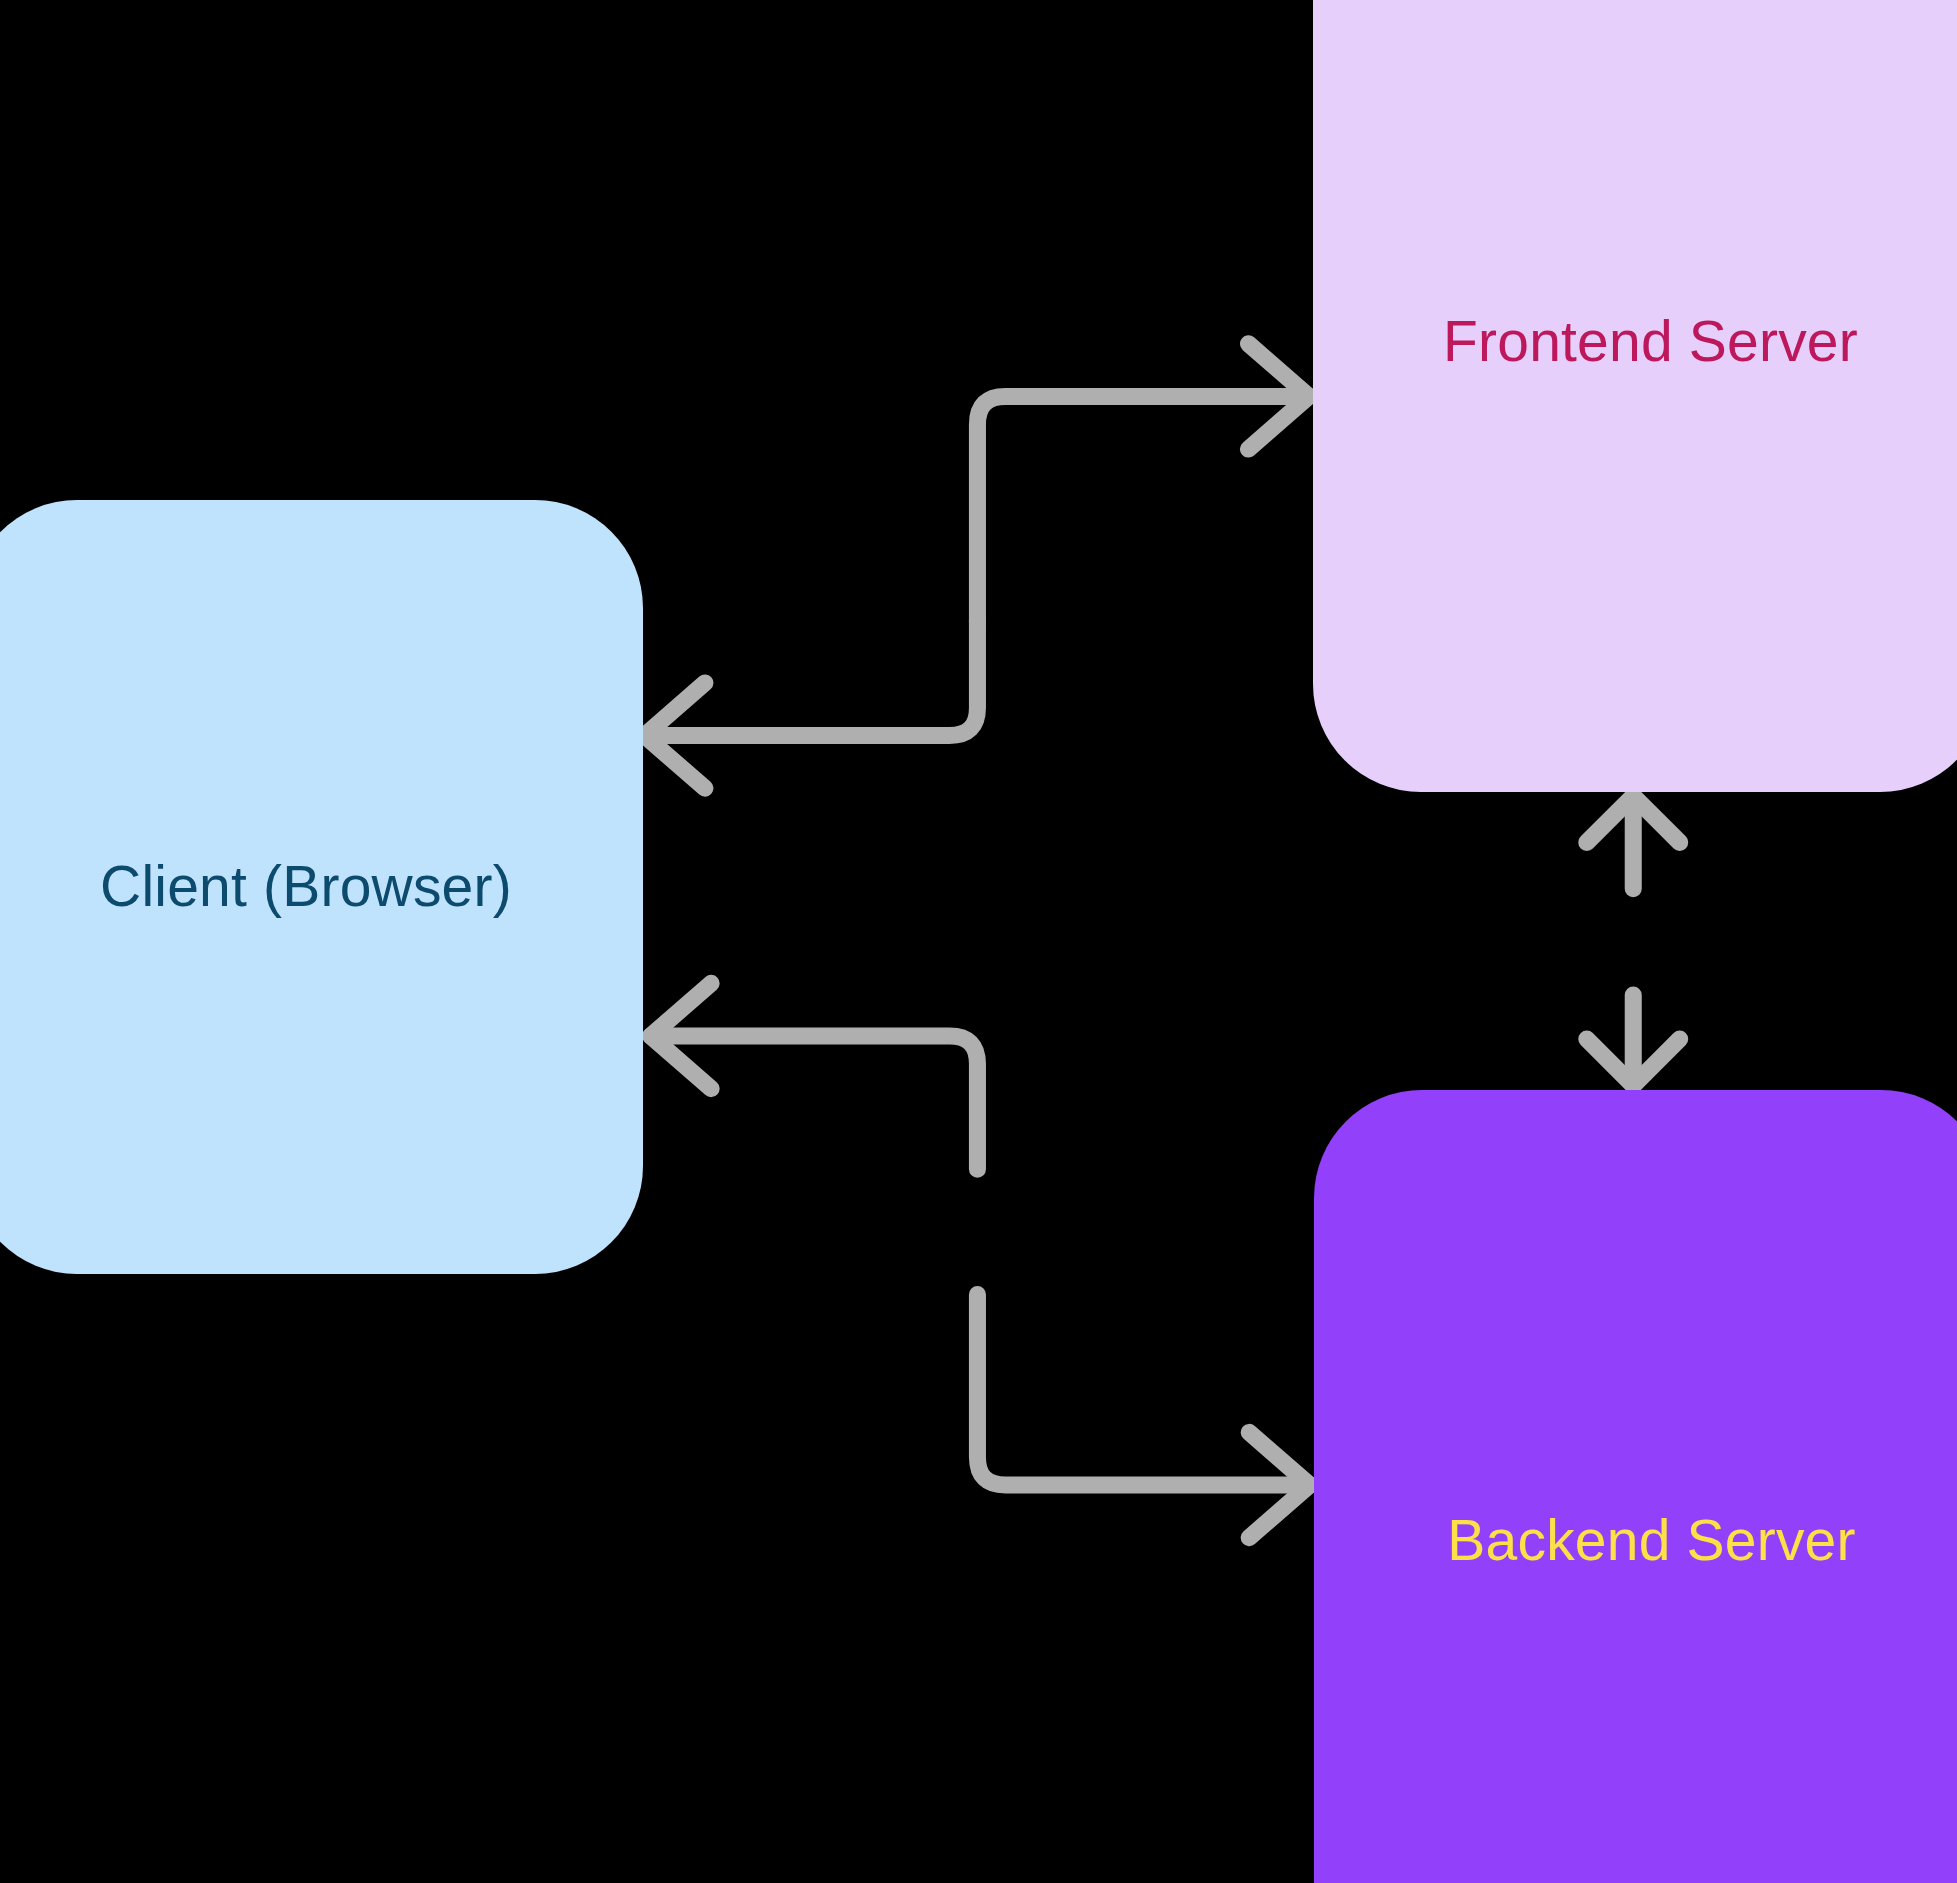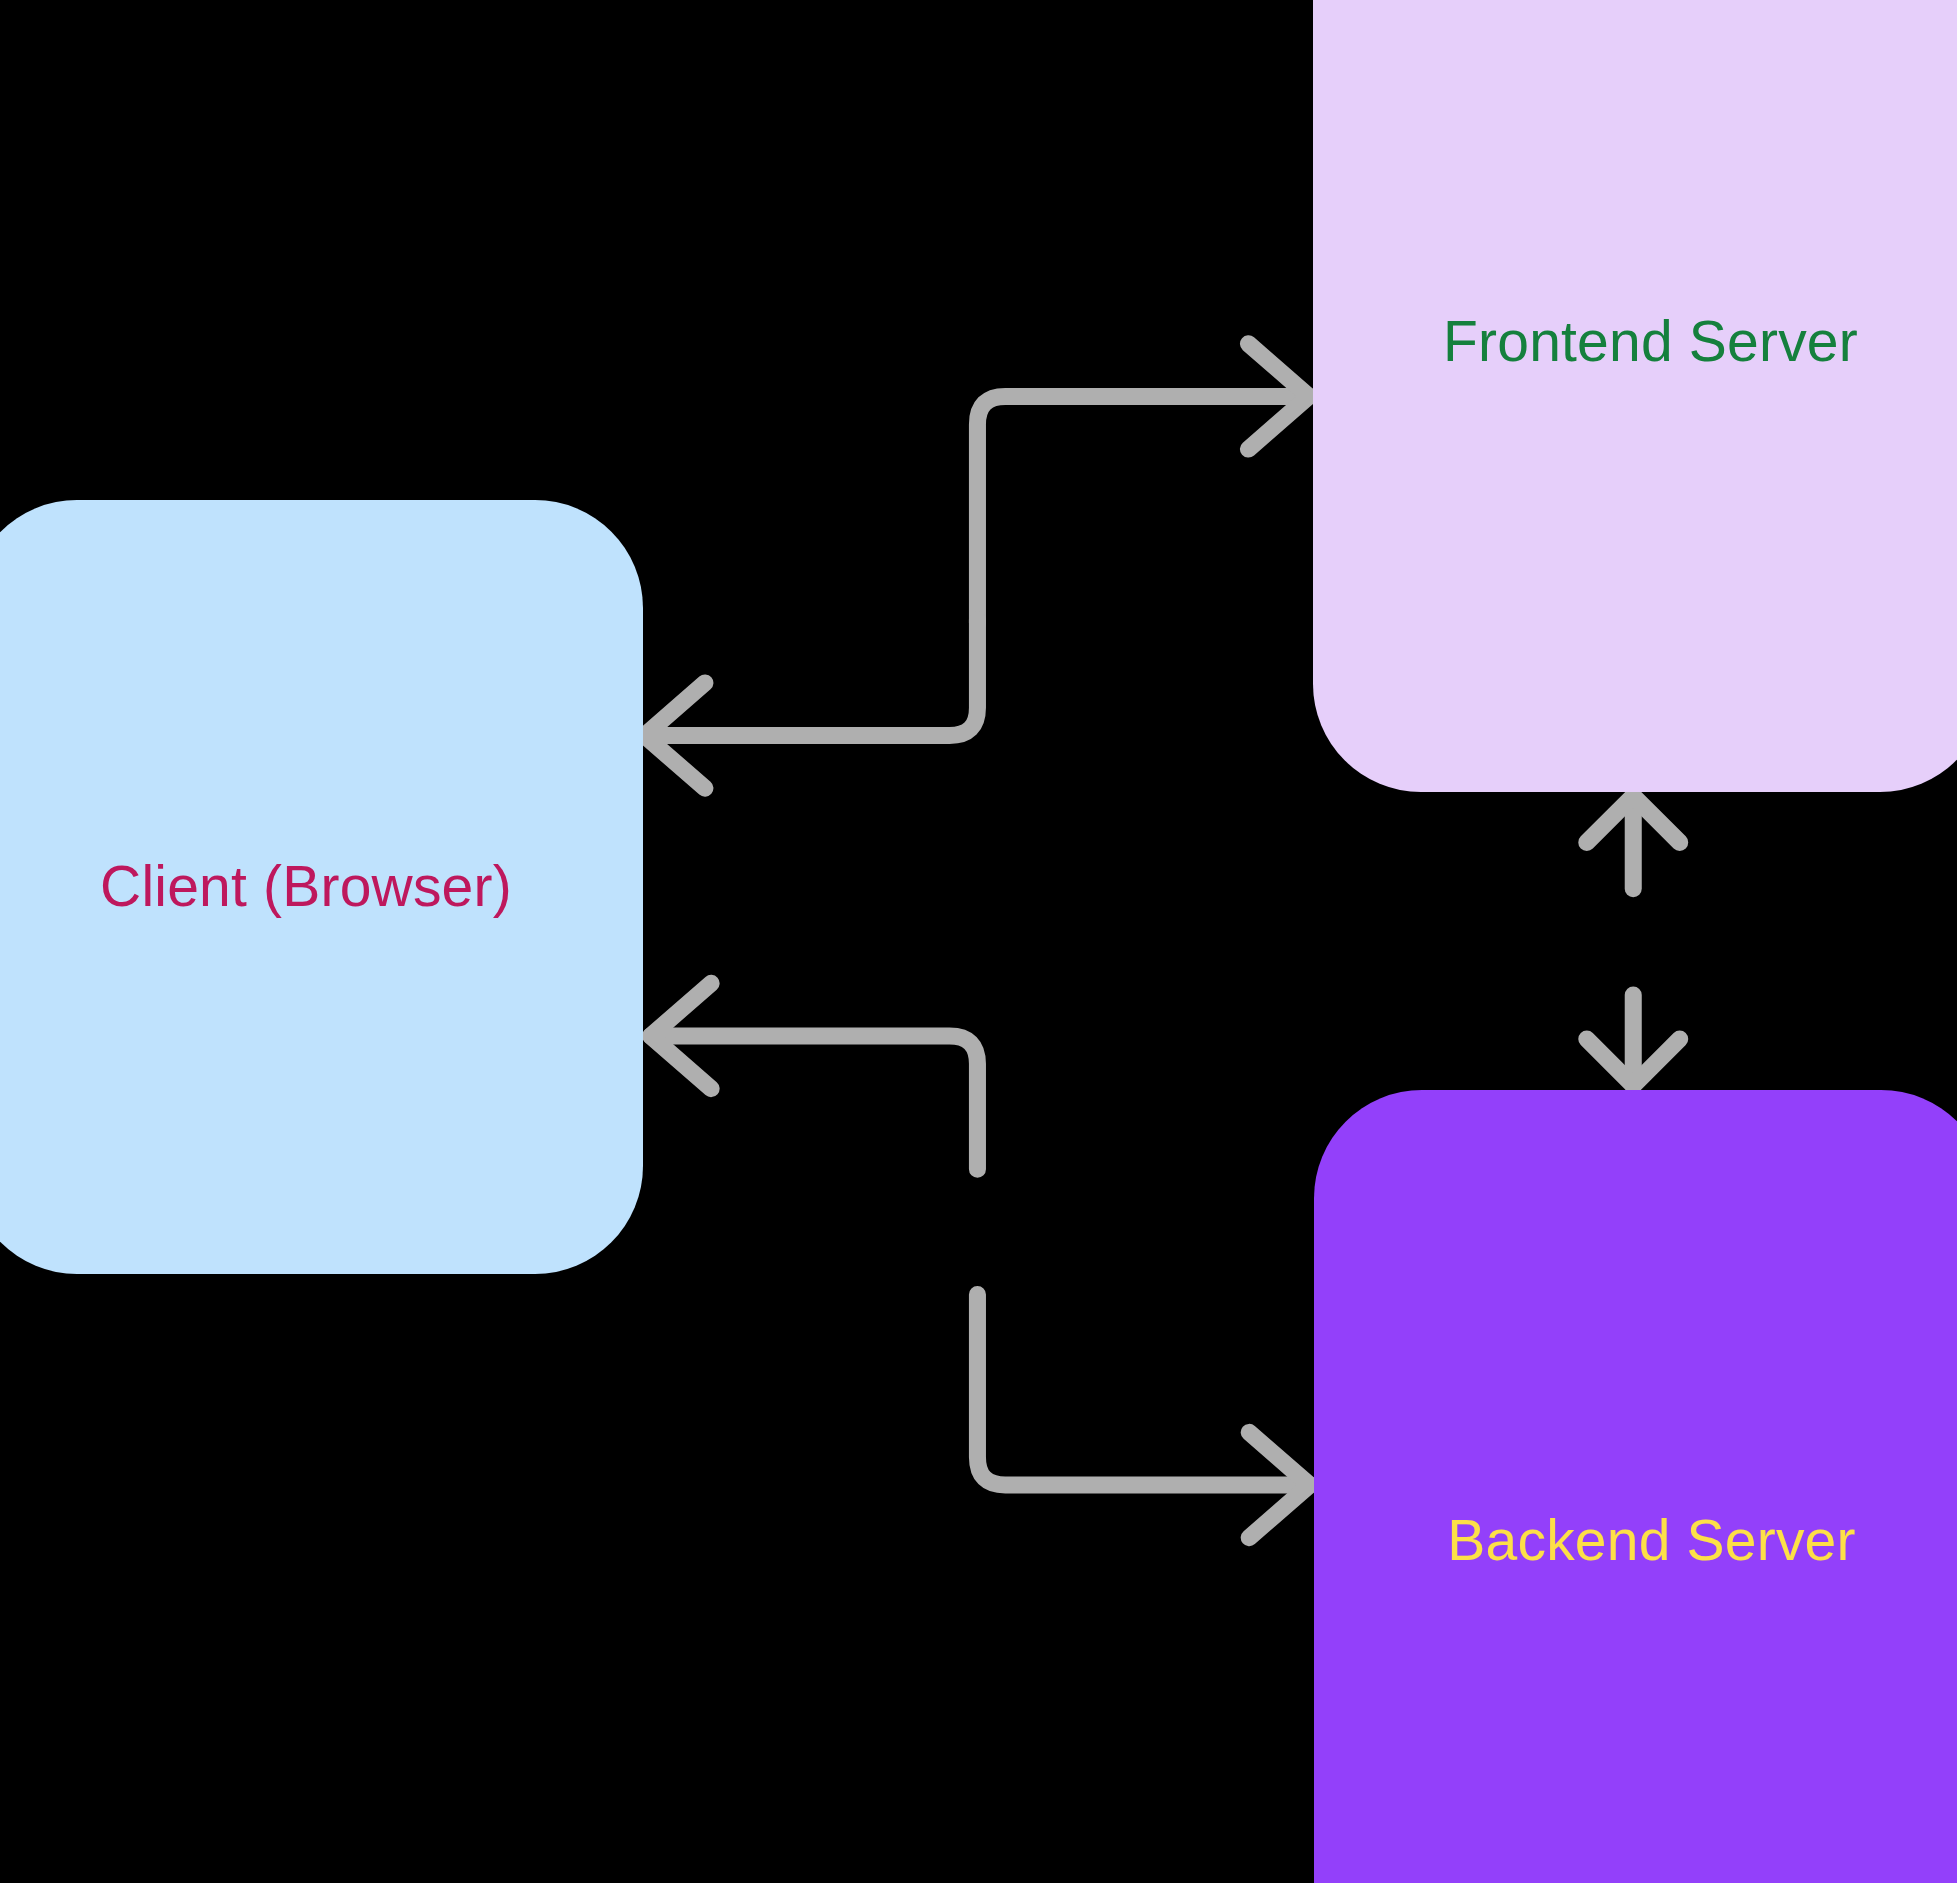--- a/index.html
+++ b/index.html
@@ -108,25 +108,25 @@
       <path class="edge-head" stroke="#AFAFAF" d="M 918 1270 L 840 1338 L 918 1406"></path>
     </g>
 
     <g>
       <path class="edge-path" stroke="#AFAFAF" d="M 1262 1672 L 1262 1882 Q 1262 1918 1298 1918 L 1691 1918"></path>
       <path class="edge-head" stroke="#AFAFAF" d="M 1613 1850 L 1691 1918 L 1613 1986"></path>
     </g>
   </svg>
 
   <div class="node" id="node-client" style="background:#BFE2FD;">
-    <span class="node-label" style="color:#be185d;">Client (Browser)</span>
+    <span class="node-label" style="color:#0c4a6e;">Client (Browser)</span>
   </div>
 
   <div class="node" id="node-frontend" style="background:#E6CFFA;">
-    <span class="node-label" style="color:#15803d;">Frontend Server</span>
+    <span class="node-label" style="color:#be185d;">Frontend Server</span>
   </div>
 
   <div class="node" id="node-backend" style="background:#9340FA;">
     <span class="node-label" style="color:#fde047;">Backend Server</span>
   </div>
 
 </div>
 
 
 </body></html>

